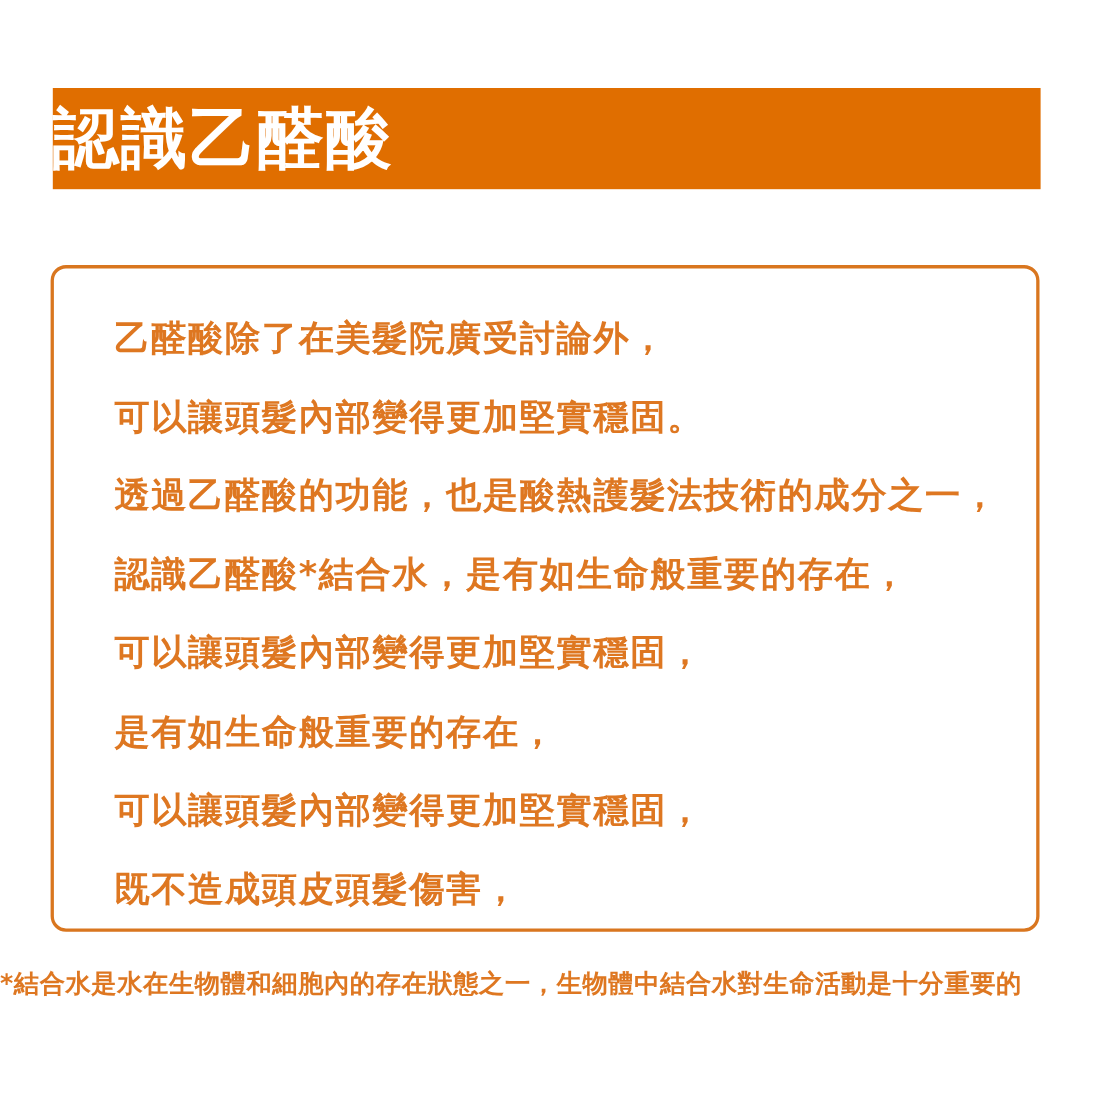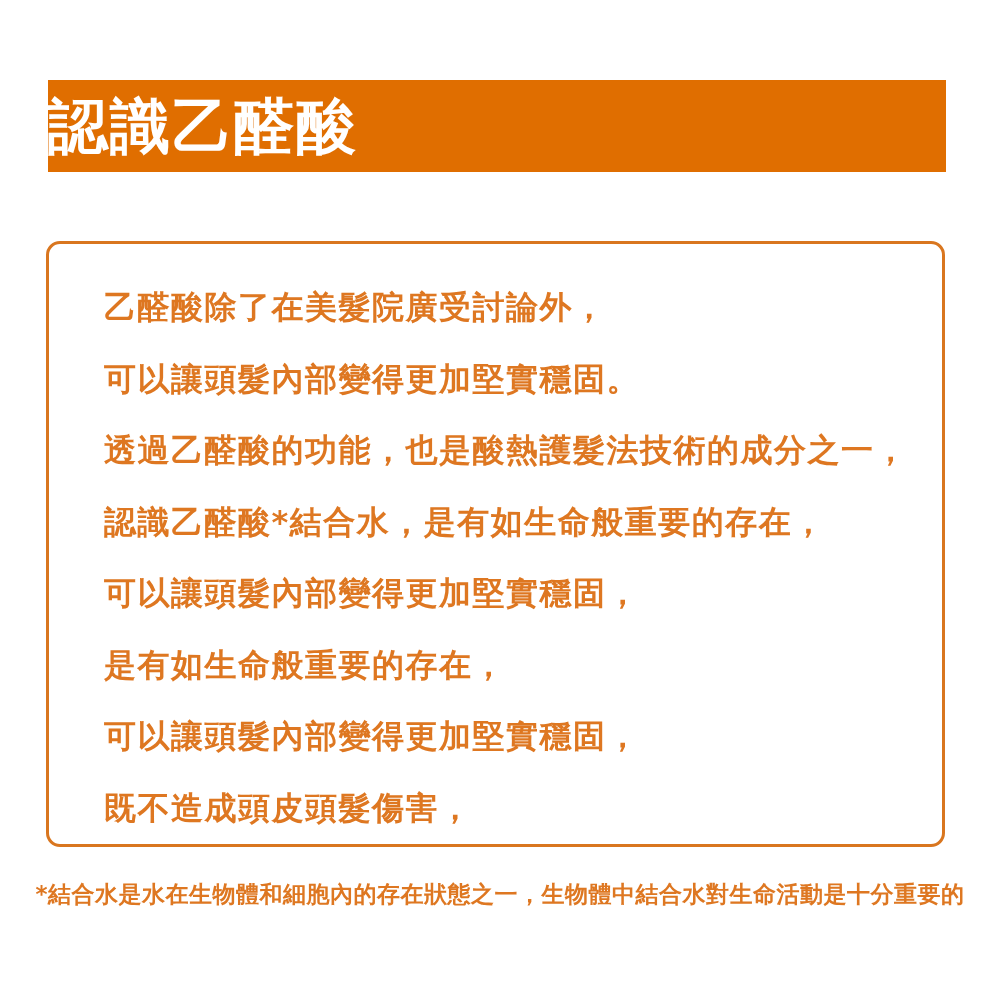--- a/index.html
+++ b/index.html
@@ -53,21 +53,20 @@
     font-weight: bold;
     letter-spacing: 1.5px;
     color: var(--body-text, #DE7721);
     white-space: nowrap;
   }
   .footnote {
     position: absolute;
     left: 0;
     top: 879px;
     width: 1000px;
-    text-align: center;
     font-size: 23px;
     font-weight: bold;
     letter-spacing: 0.5px;
     color: var(--body-text, #DE7721);
     white-space: nowrap;
   }
 </style>
 </head>
 <body>
 

